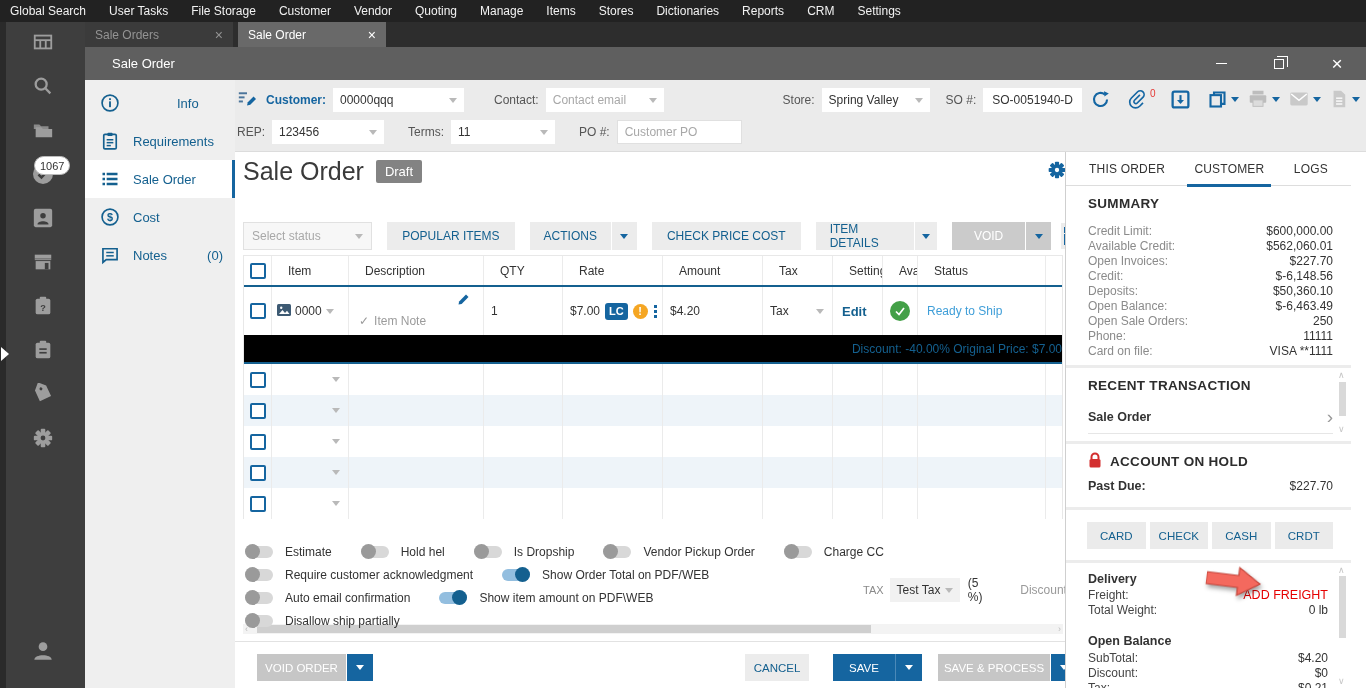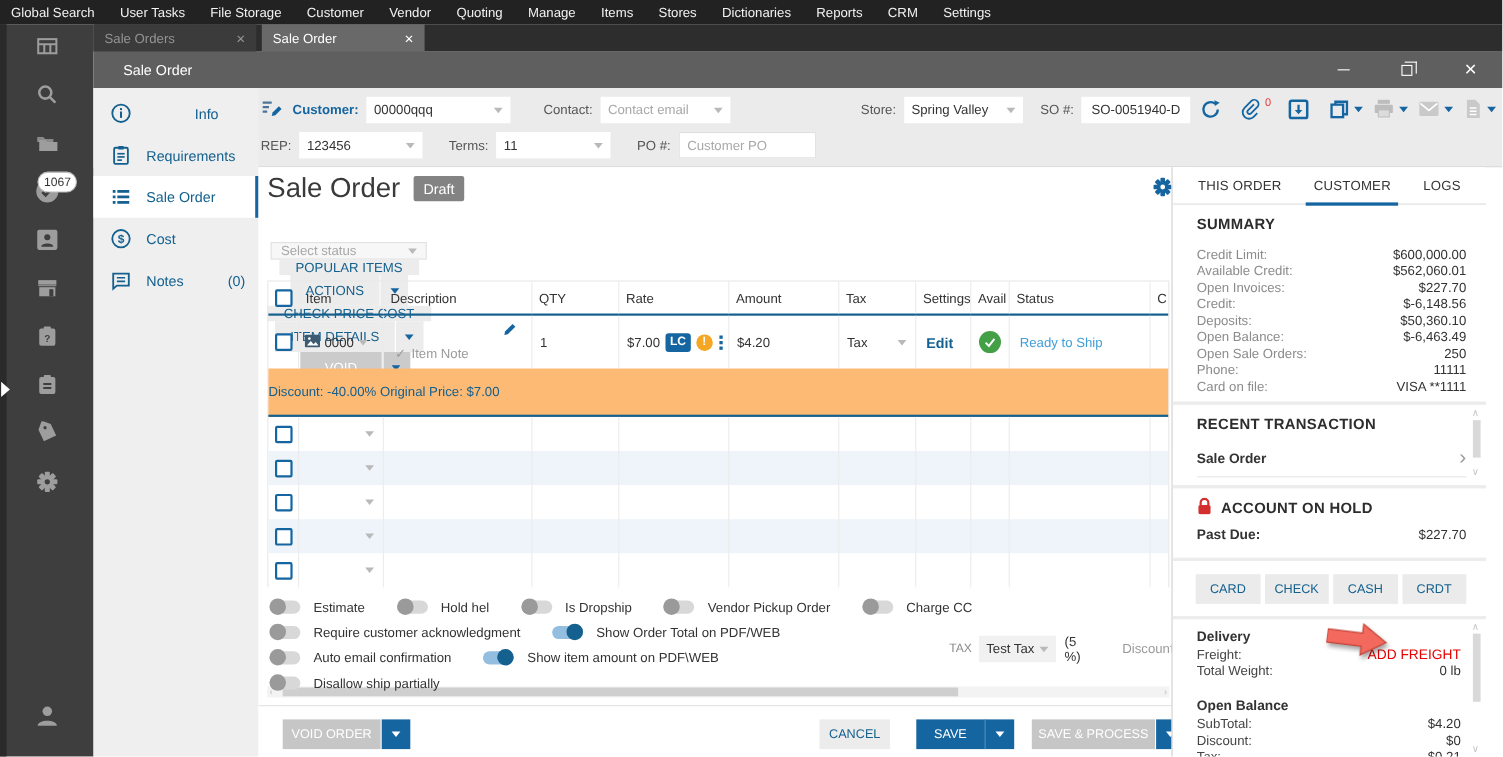--- a/index.html
+++ b/index.html
@@ -61,61 +61,61 @@
   .nav-item.active { background:#fff; }
   .nav-item.active::after { content:''; position:absolute; right:0; top:0; width:3px; height:100%; background:#1565a0; }
 
   
   .content { position:absolute; left:235px; top:152px; width:846px; height:536px; background:#fff; }
   .page-head { position:absolute; left:8px; top:5px; display:flex; align-items:center; }
   .page-title { font-size:25px; color:#3a3a3a; }
   .draft-badge { margin-left:12px; background:#838383; color:#fff; font-size:13px; padding:4px 9px; border-radius:2px; }
   .gear-btn { position:absolute; right:14px; top:8px; width:20px; height:20px; }
 
-  .toolbar { position:absolute; left:8px; top:68px; height:32px; display:flex; align-items:center;flex-direction:column; }
+  .toolbar { position:absolute; left:8px; top:68px; height:32px; display:flex; align-items:center; }
   .sel-status { width:142px; height:28px; background:#f7f7f7; border:1px solid #e1e1e1; display:flex; align-items:center; justify-content:space-between; padding:0 8px; color:#a8a8a8; margin-right:15px; }
   .tbtn { height:28px; background:#ececec; color:#14608f; display:flex; align-items:center; padding:0 15px; margin-right:15px; white-space:nowrap; cursor:pointer; }
   .tbtn-split { display:flex; margin-right:15px; }
   .tbtn-split .main { height:28px; background:#ececec; color:#14608f; display:flex; align-items:center; padding:0 14px; border-right:1px solid #fff; }
   .tbtn-split .drop { width:25px; height:28px; background:#ececec; display:flex; align-items:center; justify-content:center; }
   .tbtn-split.disabled .main { background:#cbcbcb; color:#fff; }
   .tbtn-split.disabled .drop { background:#cbcbcb; }
   .icon-sq { width:26px; height:26px; margin-left:6px; display:flex; align-items:center; justify-content:center; }
   .sel-region { width:18px; height:18px; border:2px dashed #1565a0; position:relative; }
   .sel-region::after { content:''; position:absolute; left:-2px; bottom:-2px; width:8px; height:8px; border-left:3px solid #1565a0; border-bottom:3px solid #1565a0; }
   .icon-sq.gray { background:#d6d6d6; }
   .gray-inner { width:13px; height:13px; border:2px solid #fff; }
 
   
   .tbl { position:absolute; left:8px; top:103px; width:820px; border-left:1px solid #e8e8e8; border-right:1px solid #e8e8e8; }
   .trow { display:grid; grid-template-columns:27px 77px 135px 79px 100px 100px 70px 50px 35px 128px 17px; align-items:stretch; }
   .trow > div { border-left:1px solid #ebebeb; display:flex; align-items:center; overflow:hidden; }
   .trow > div:first-child { border-left:none; }
   .thead { height:32px; border-top:1px solid #e8e8e8; border-bottom:2px solid #14608f; font-size:12px; color:#333; }
-  .thead > div { padding-left:6px; }
+  .thead > div { padding-left:16px; }
   .thead .cbwrap { padding-left:0; justify-content:center; }
   .cb { width:16px; height:16px; border:2px solid #1565a0; background:#fff; border-radius:2px; flex:none; }
   .rowmain { height:48px; }
   .cell-pad { padding-left:7px; }
   .itemcell { gap:4px; padding-left:5px; }
   .desc-cell { position:relative; }
   .pencil { position:absolute; top:5px; right:12px; }
   .itemnote { position:absolute; left:10px; bottom:7px; color:#9b9b9b; font-size:12px; }
   .itemnote .chk { margin-right:5px; color:#9b9b9b; }
   .ratecell { gap:5px; padding-left:7px; }
   .lc-badge { background:#1565a0; color:#fff; font-size:11px; font-weight:bold; padding:3px 4px; border-radius:3px; line-height:1; }
   .alert-c { width:15px; height:15px; border-radius:50%; background:#f5a623; color:#fff; font-size:11px; font-weight:bold; display:flex; align-items:center; justify-content:center; line-height:1; }
   .vdots { display:flex; flex-direction:column; gap:2px; margin-left:1px; }
   .vdots i { width:3px; height:3px; background:#1565a0; }
   .taxcell { justify-content:space-between; padding:0 8px 0 7px; }
   .editlink { color:#14608f; font-weight:bold; font-size:13px; padding-left:9px; cursor:pointer; }
   .avail-c { justify-content:center; }
   .gcheck { width:20px; height:20px; border-radius:50%; background:#43a047; display:flex; align-items:center; justify-content:center; }
   .status-link { color:#3f9ed8; padding-left:9px; }
-  .discount-row { height:44px; background:#fdba74; border-bottom:2px solid #14608f; display:flex; align-items:center; justify-content:flex-start; color:#14608f; }
+  .discount-row { height:29px; background:#000000; border-bottom:2px solid #14608f; display:flex; align-items:center; justify-content:flex-end; color:#14608f; }
   .erow { height:31px; }
   .erow.alt { background:#eef4f9; }
   .erow .cbwrap { justify-content:center; }
   .erow .icellc { justify-content:flex-end; padding-right:8px; }
   .hscroll { position:absolute; left:8px; top:472px; width:820px; height:10px; background:#f3f3f3; }
   .hscroll .thumb { position:absolute; left:14px; top:1px; width:614px; height:8px; background:#cfcfcf; }
   .hs-ar { position:absolute; top:2px; color:#bbb; font-size:9px; line-height:7px; }
   .vscroll-tbl { position:absolute; left:832px; top:137px; width:9px; height:330px; }
   .vscroll-tbl .thumb { position:absolute; left:0; top:4px; width:9px; height:36px; background:#d4d4d4; }
   .vs-chev { position:absolute; left:831px; color:#c2c2c2; font-size:10px; }

